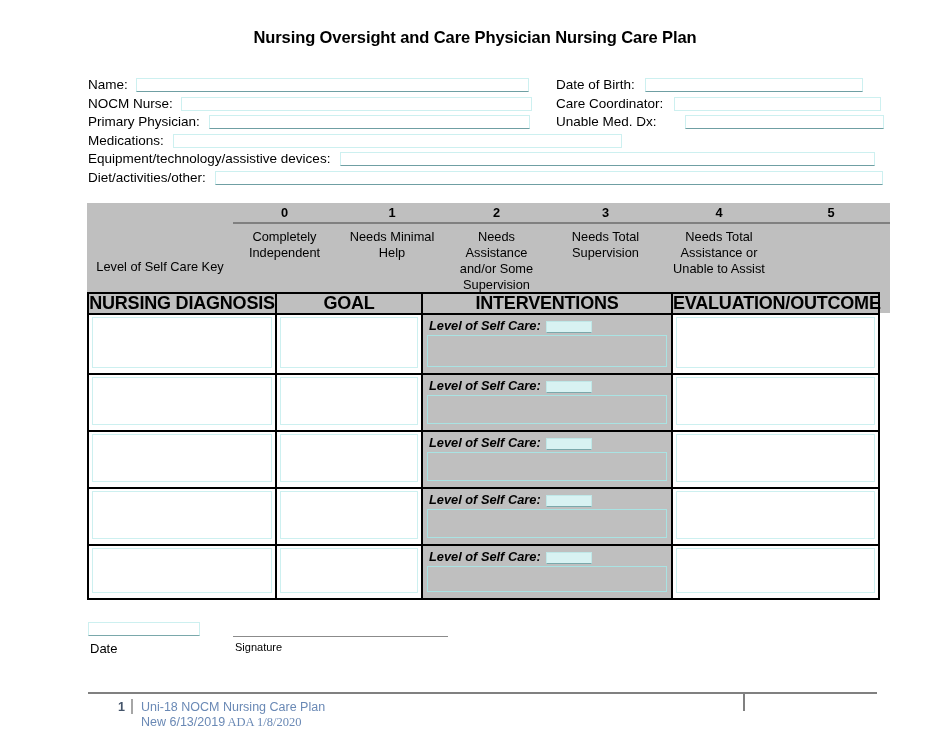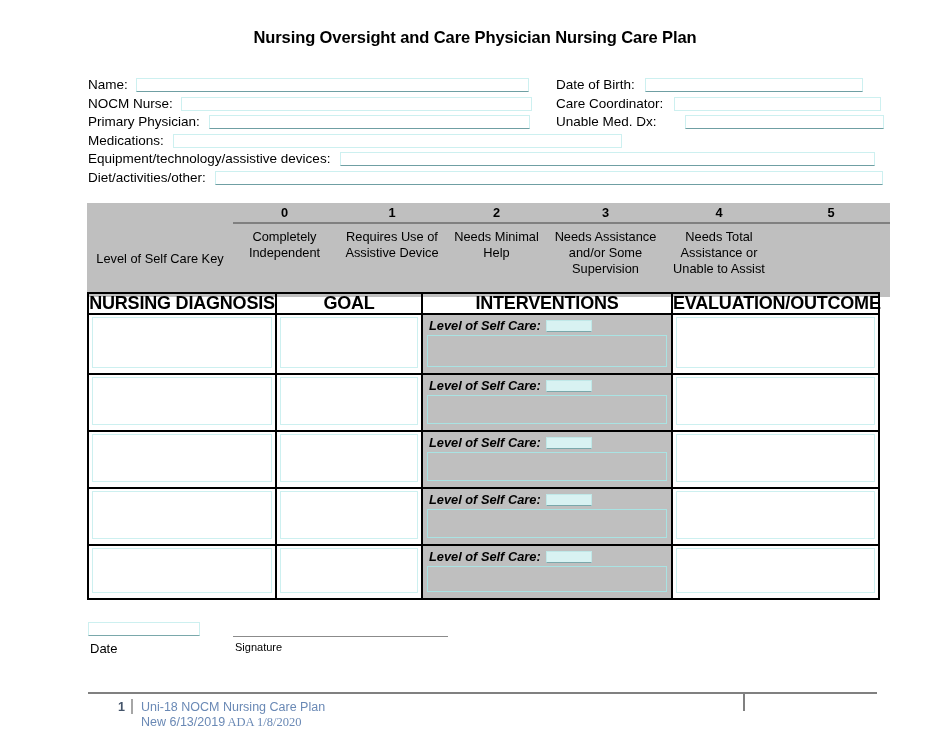--- a/index.html
+++ b/index.html
@@ -136,21 +136,21 @@
     border: 1px solid #cdf0f0;
     background: #ffffff;
     box-sizing: border-box;
     width: 100%;
   }
   .iv-cell {
     background: #bfbfbf;
   }
   .iv-top {
     display: flex;
-    align-items: center;
+    align-items: flex-end;
     padding: 3px 0 2px 6px;
     background: #bfbfbf;
   }
   .iv-label {
     font-size: 12.8px;
     font-weight: bold;
     font-style: italic;
     white-space: nowrap;
   }
   .iv-small {
@@ -312,23 +312,23 @@
   <div class="key-num blank"></div>
   <div class="key-num">0</div>
   <div class="key-num">1</div>
   <div class="key-num">2</div>
   <div class="key-num">3</div>
   <div class="key-num">4</div>
   <div class="key-num">5</div>
 
   <div class="key-title">Level of Self Care Key</div>
   <div class="key-txt">Completely Independent</div>
-  <div class="key-txt">Requires Use of Assistive Device</div>
   <div class="key-txt">Needs Minimal Help</div>
   <div class="key-txt">Needs Assistance and/or Some Supervision</div>
+  <div class="key-txt">Needs Total Supervision</div>
   <div class="key-txt">Needs Total Assistance or Unable to Assist</div>
 </div>
 
 <table class="plan">
   <colgroup>
     <col style="width:188px;">
     <col style="width:146px;">
     <col style="width:250px;">
     <col style="width:207px;">
   </colgroup>

